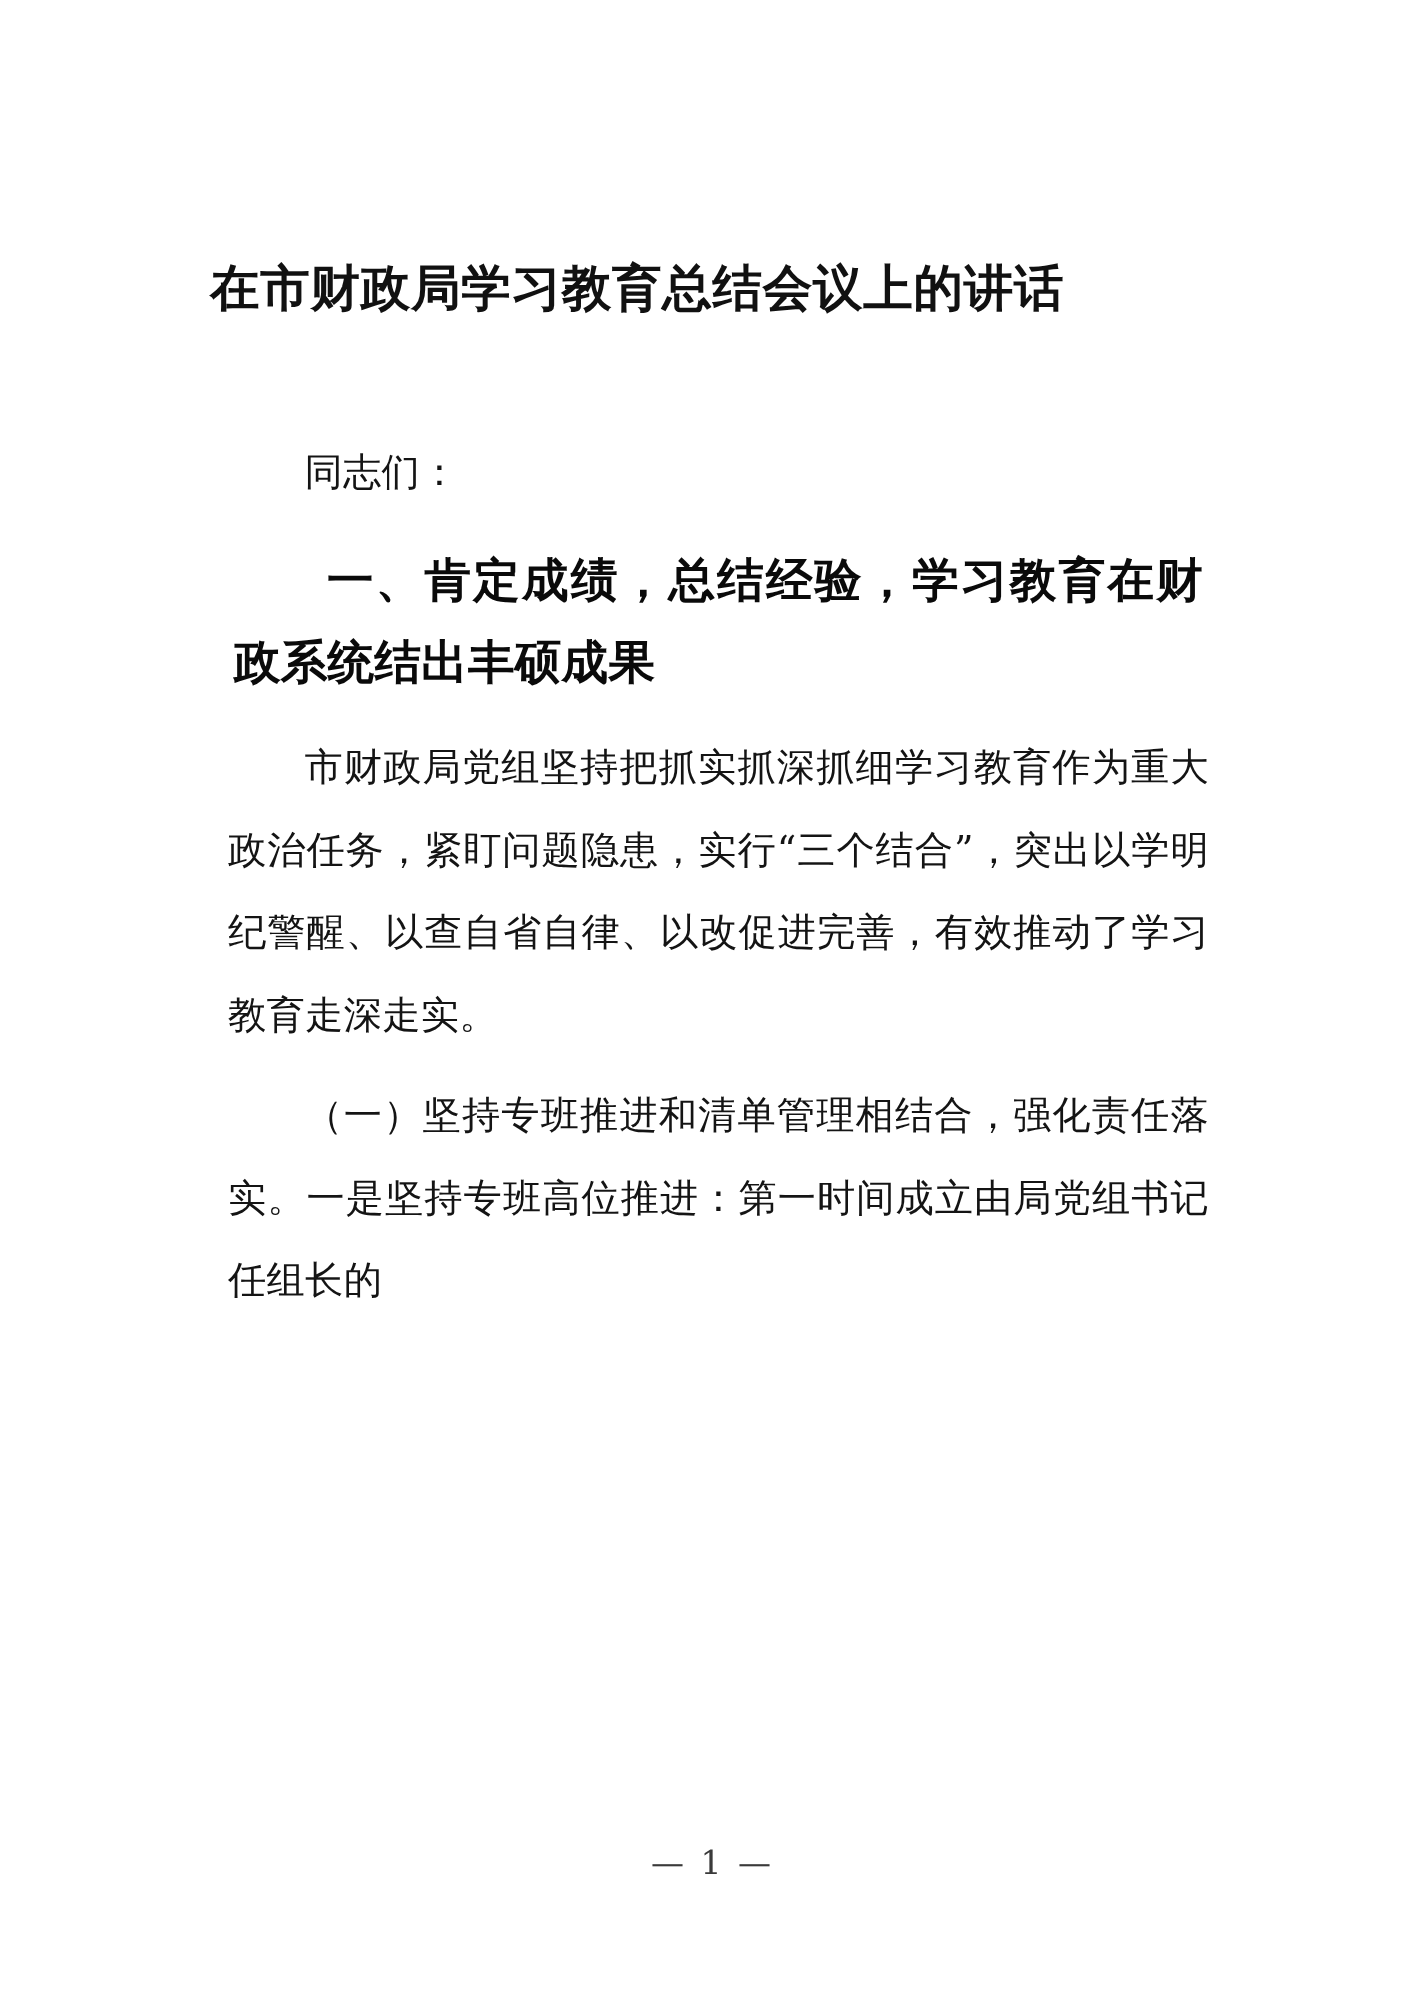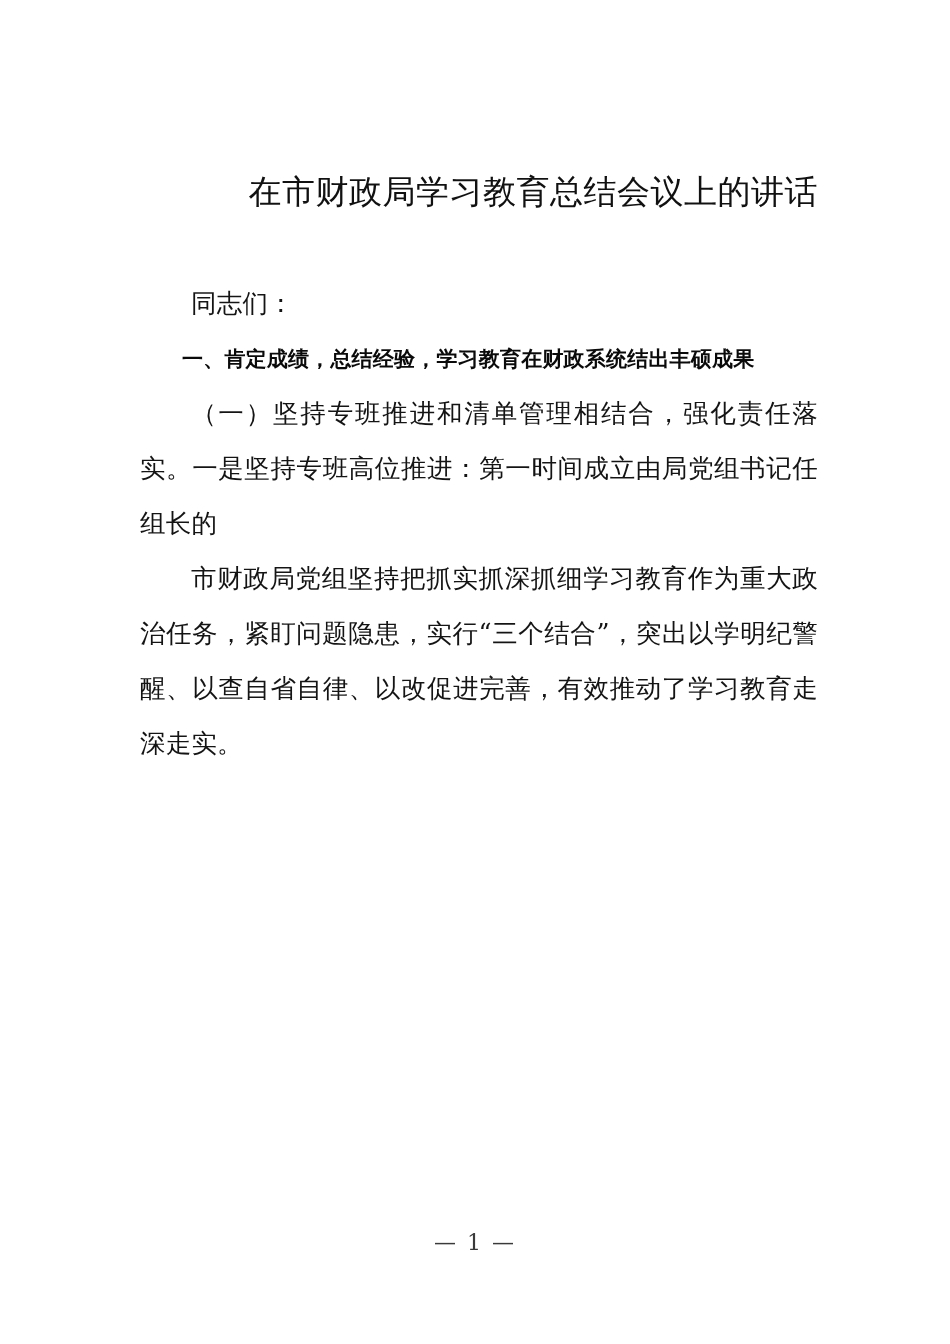--- a/index.html
+++ b/index.html
@@ -34,60 +34,60 @@
     width: 678px;
   }
 
   .doc-title {
     margin: 0;
     padding: 0;
     position: absolute;
     left: 0;
     top: 168px;
     width: 678px;
-    text-align: right;
+    text-align: left;
     font-family: "DejaVu Serif", "Liberation Serif", serif;
-    font-weight: 400;
+    font-weight: 700;
     font-size: 33px;
     line-height: 48px;
     letter-spacing: 0.5px;
     color: #111111;
     white-space: nowrap;
   }
 
   .body-block {
     position: absolute;
     left: 0;
     top: 276px;
     width: 678px;
   }
 
   p.para {
-    margin: 0;
+    margin: 12px;
     padding: 0;
     font-family: "DejaVu Serif", "Liberation Serif", serif;
     font-size: 25.5px;
     line-height: 55px;
     text-align: justify;
     text-justify: inter-character;
     text-align-last: left;
     color: #141414;
     letter-spacing: 0.2px;
   }
 
   p.indent {
     text-indent: 2em;
   }
 
   p.heading {
-    margin: 0;
+    margin: 16px;
     padding: 0;
-    font-family: Liberation Sans, sans-serif;
+    font-family: Liberation Serif, serif;
     font-weight: 700;
-    font-size: 21px;
+    font-size: 31px;
     line-height: 55px;
     text-indent: 2em;
     text-align: justify;
     text-justify: inter-character;
     text-align-last: left;
     color: #0a0a0a;
     letter-spacing: 0.2px;
   }
 
   .page-footer {
@@ -112,22 +112,22 @@
 
     <h1 class="doc-title">在市财政局学习教育总结会议上的讲话</h1>
 
     <div class="body-block">
 
       <p class="para indent">同志们：</p>
 
 
       <p class="heading">一、肯定成绩，总结经验，学习教育在财政系统结出丰硕成果</p>
 
+      <p class="para indent">市财政局党组坚持把抓实抓深抓细学习教育作为重大政治任务，紧盯问题隐患，实行“三个结合”，突出以学明纪警醒、以查自省自律、以改促进完善，有效推动了学习教育走深走实。</p>
+
       <p class="para indent">（一）坚持专班推进和清单管理相结合，强化责任落实。一是坚持专班高位推进：第一时间成立由局党组书记任组长的</p>
-
-      <p class="para indent">市财政局党组坚持把抓实抓深抓细学习教育作为重大政治任务，紧盯问题隐患，实行“三个结合”，突出以学明纪警醒、以查自省自律、以改促进完善，有效推动了学习教育走深走实。</p>
 
     </div>
   </div>
 
   <div class="page-footer">— 1 —</div>
 
 </div>
 
 </body></html>

